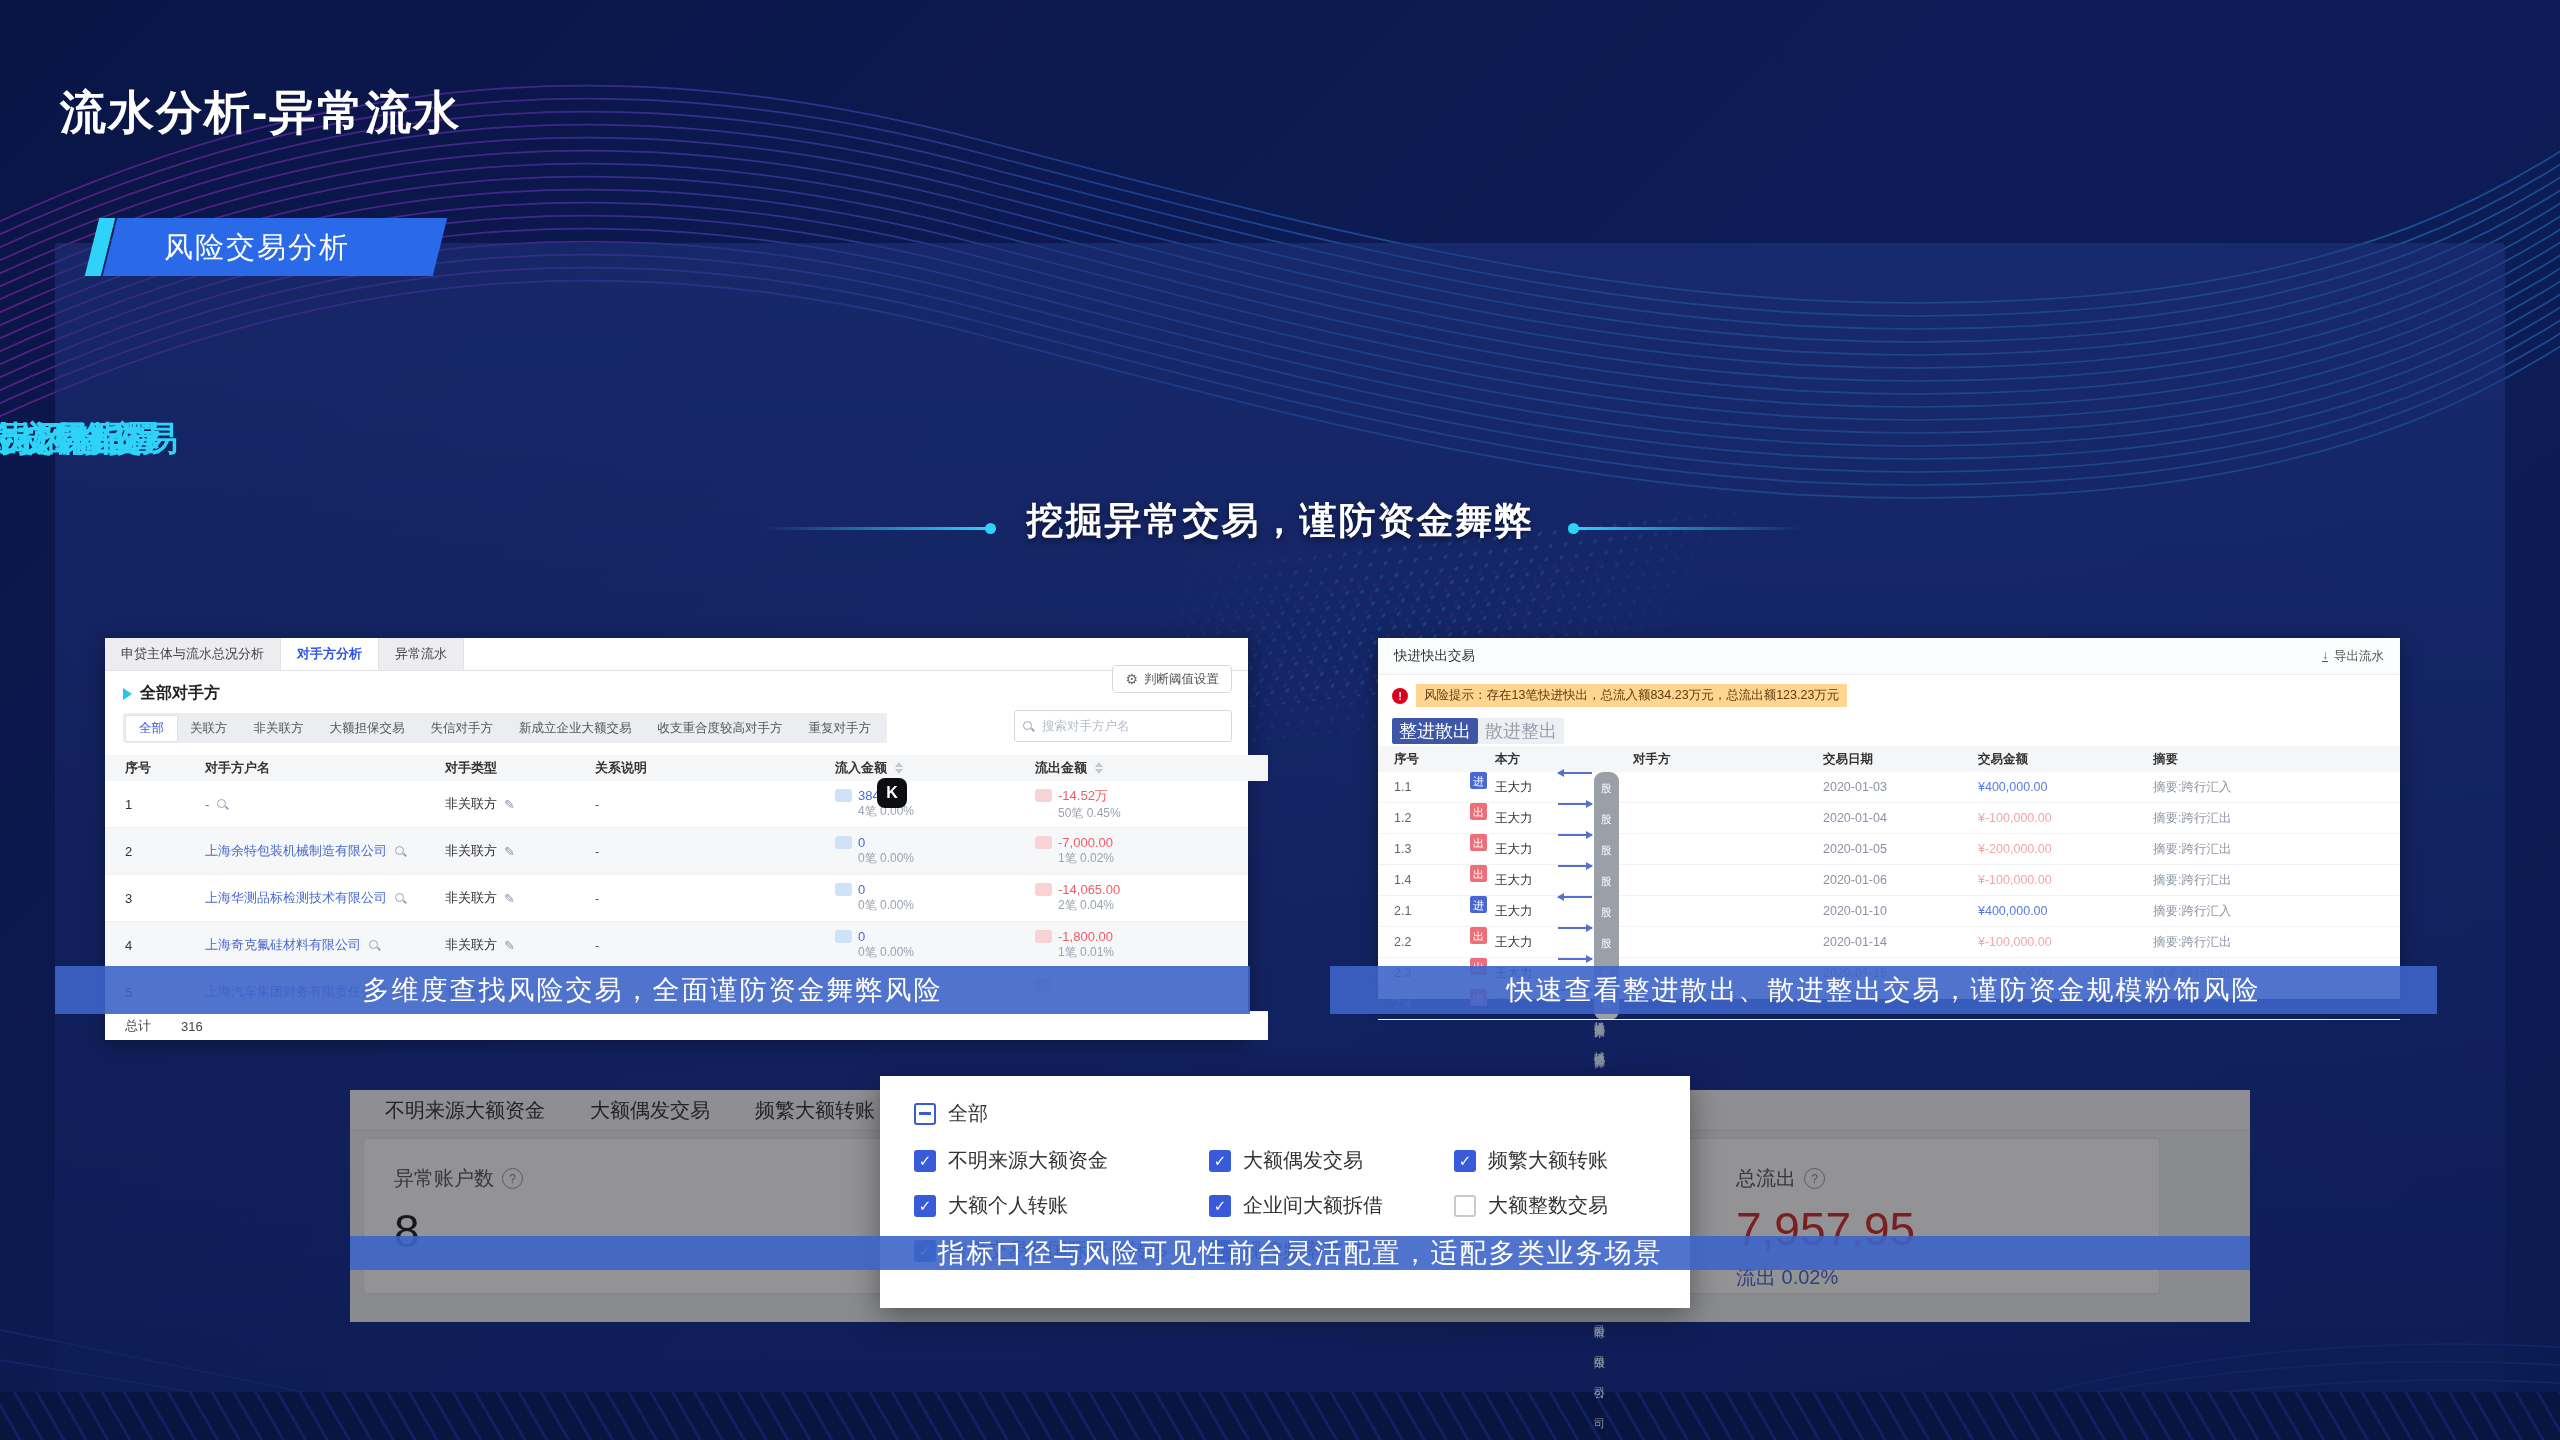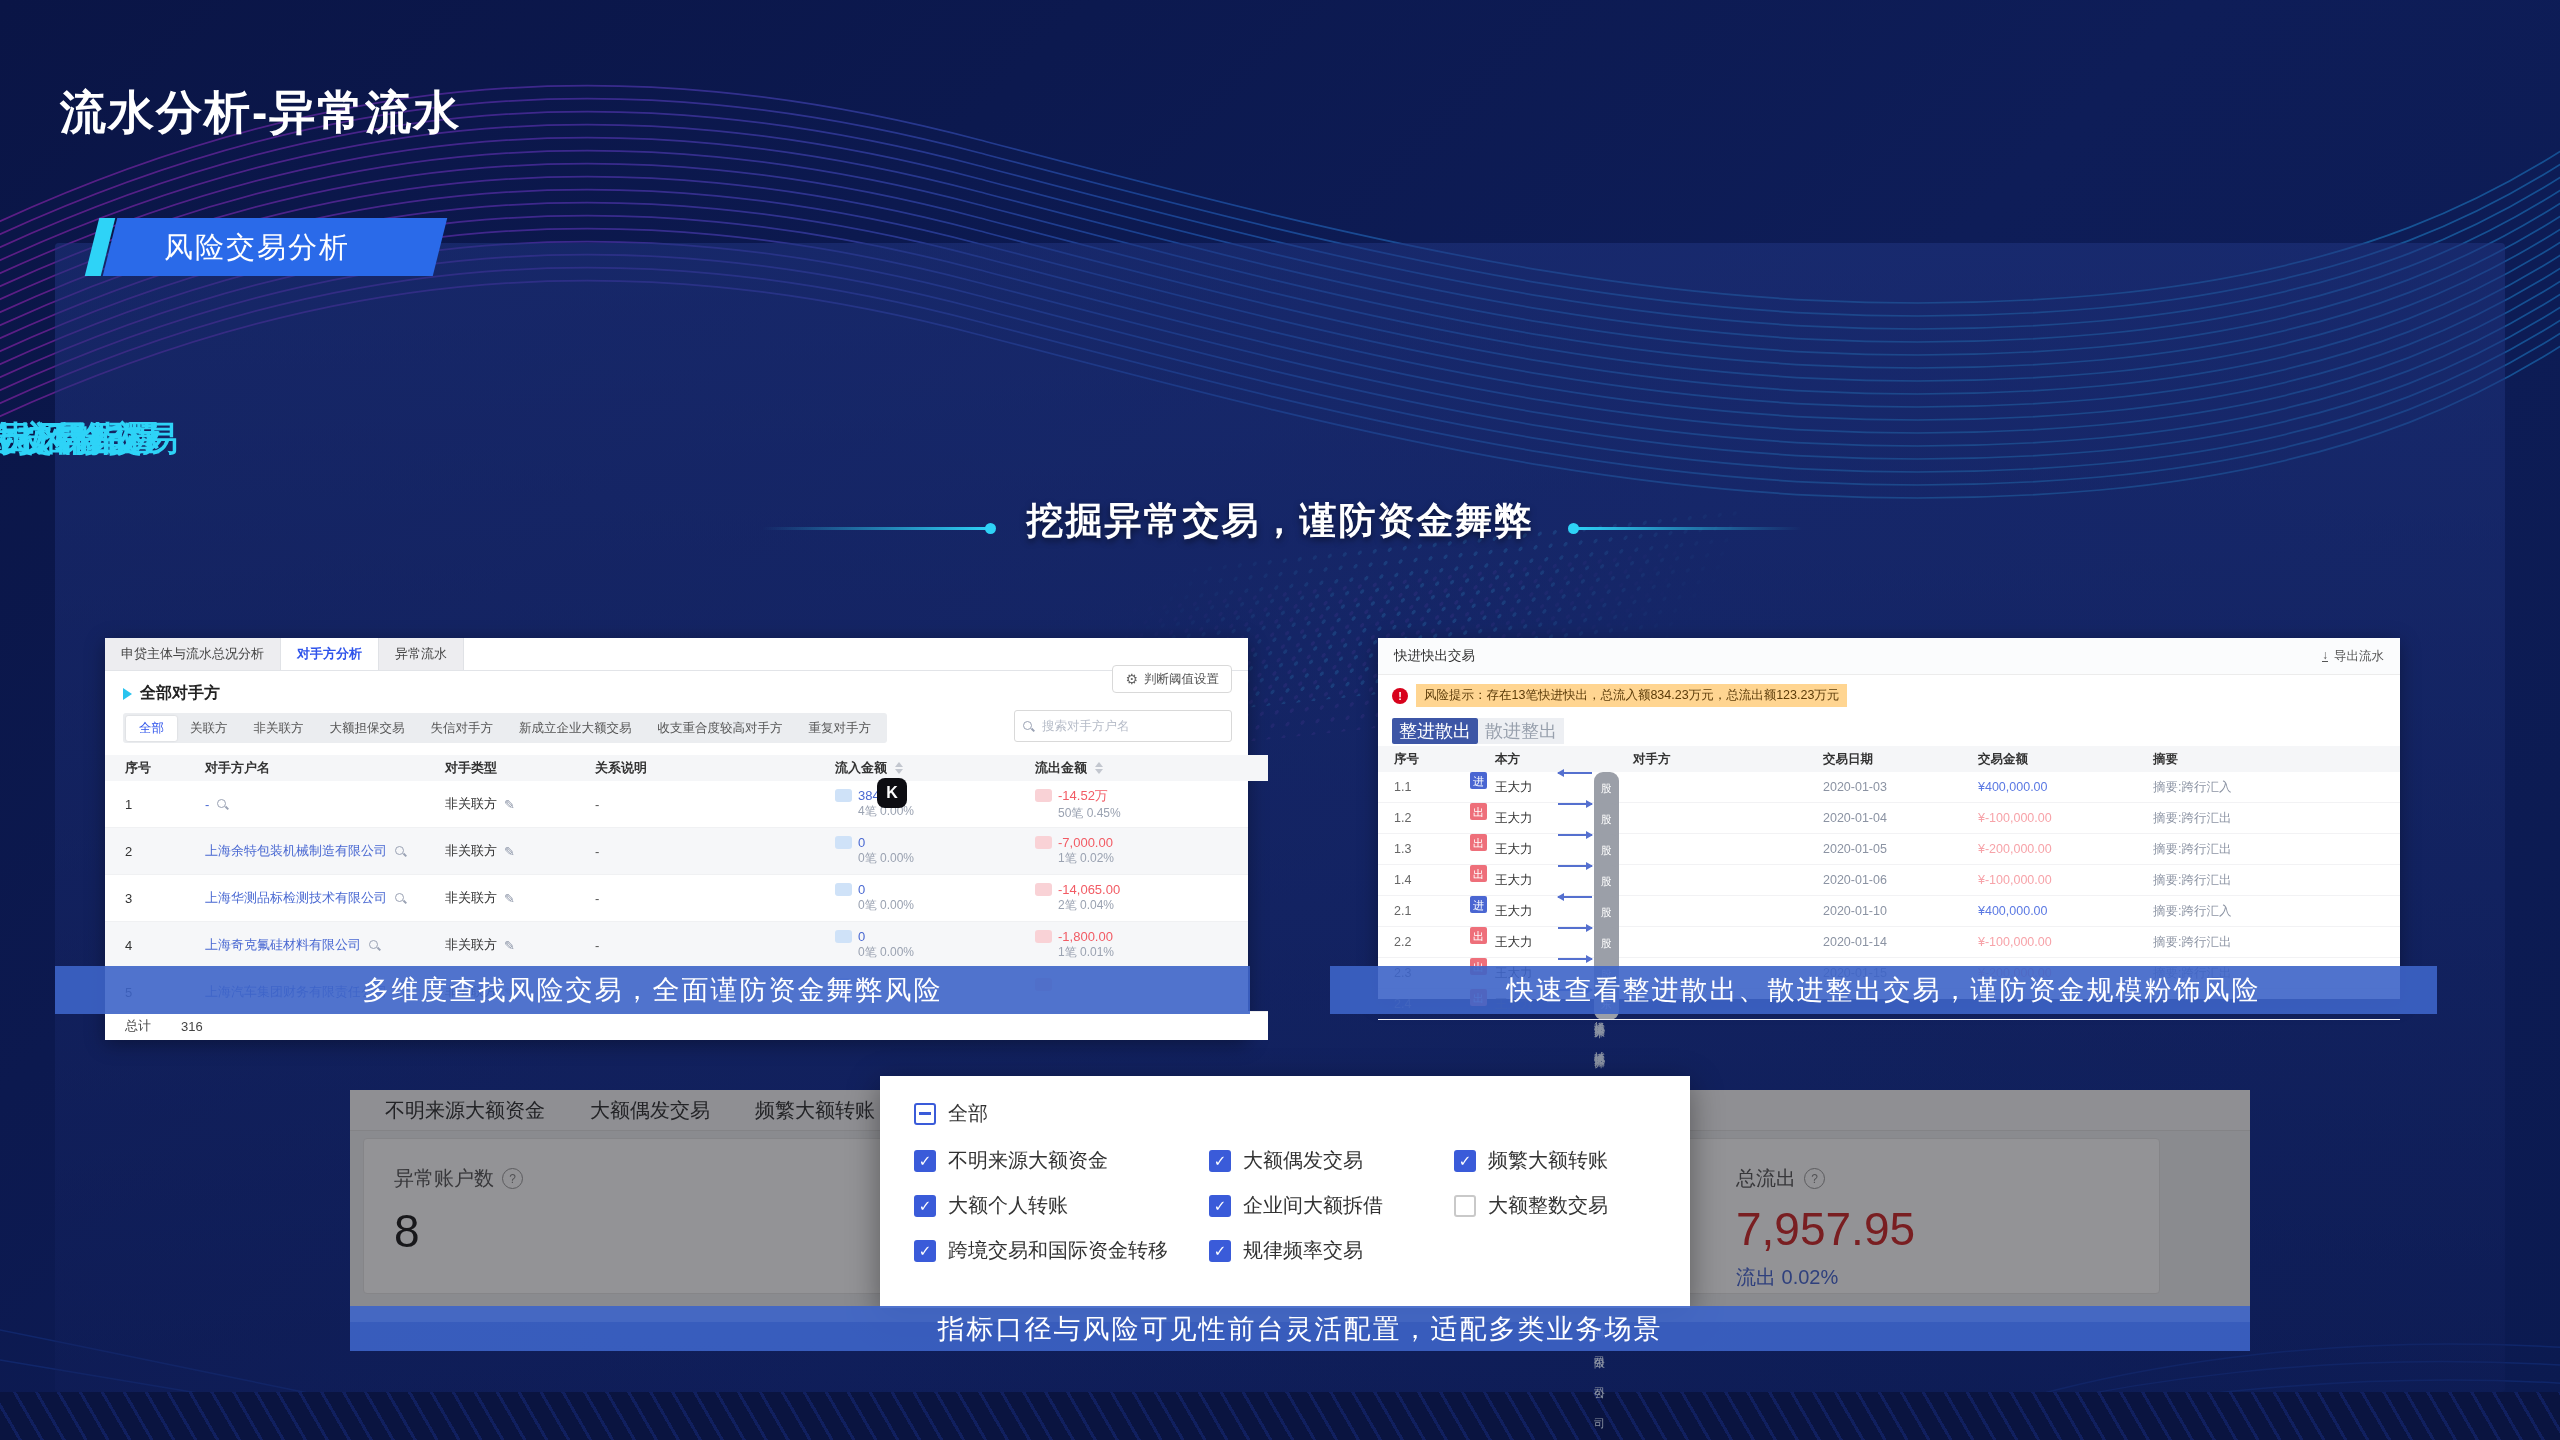--- a/index.html
+++ b/index.html
@@ -116,21 +116,21 @@
   .r-date{left:445px;color:#8b93a3;}
   .r-amt{left:600px;}
   .rrow.in .r-amt{color:#5b79e3;}
   .rrow.out .r-amt{color:#f7a3a9;}
   .r-memo{left:775px;color:#8b93a3;}
 
   
   .band{position:absolute;z-index:30;background:rgba(61,100,200,.9);display:flex;align-items:center;justify-content:center;color:#fff;font-size:27px;font-weight:500;letter-spacing:2px;white-space:nowrap;}
   .band.b1{left:55px;top:966px;width:1195px;height:48px;}
   .band.b2{left:1330px;top:966px;width:1107px;height:48px;}
-  .band.b3{left:350px;top:1306px;width:1900px;height:45px;}
+  .band.b3{left:350px;top:1236px;width:1900px;height:34px;}
 
   
   .bapp{position:absolute;left:350px;top:1090px;width:1900px;height:232px;background:#eef0f2;z-index:10;overflow:hidden;}
   .btabs{height:40px;background:#f7f8fa;border-bottom:1px solid #e2e2e2;display:flex;align-items:center;gap:45px;padding-left:35px;font-size:20px;color:#333;}
   .btab{white-space:nowrap;cursor:pointer;}
   .bcard{position:absolute;top:48px;height:156px;background:#fff;border:1px solid #e6e6e6;border-radius:4px;box-sizing:border-box;}
   .bcard.c1{left:13px;width:640px;padding:26px 30px;}
   .bcard.c2{left:1330px;width:480px;padding:26px 0 26px 55px;}
   .blabel{display:flex;align-items:center;gap:8px;color:#595959;font-size:20px;}
   .qico{width:19px;height:19px;border:1.4px solid #9a9a9a;border-radius:50%;color:#8a8a8a;font-size:12px;display:inline-flex;align-items:center;justify-content:center;}

